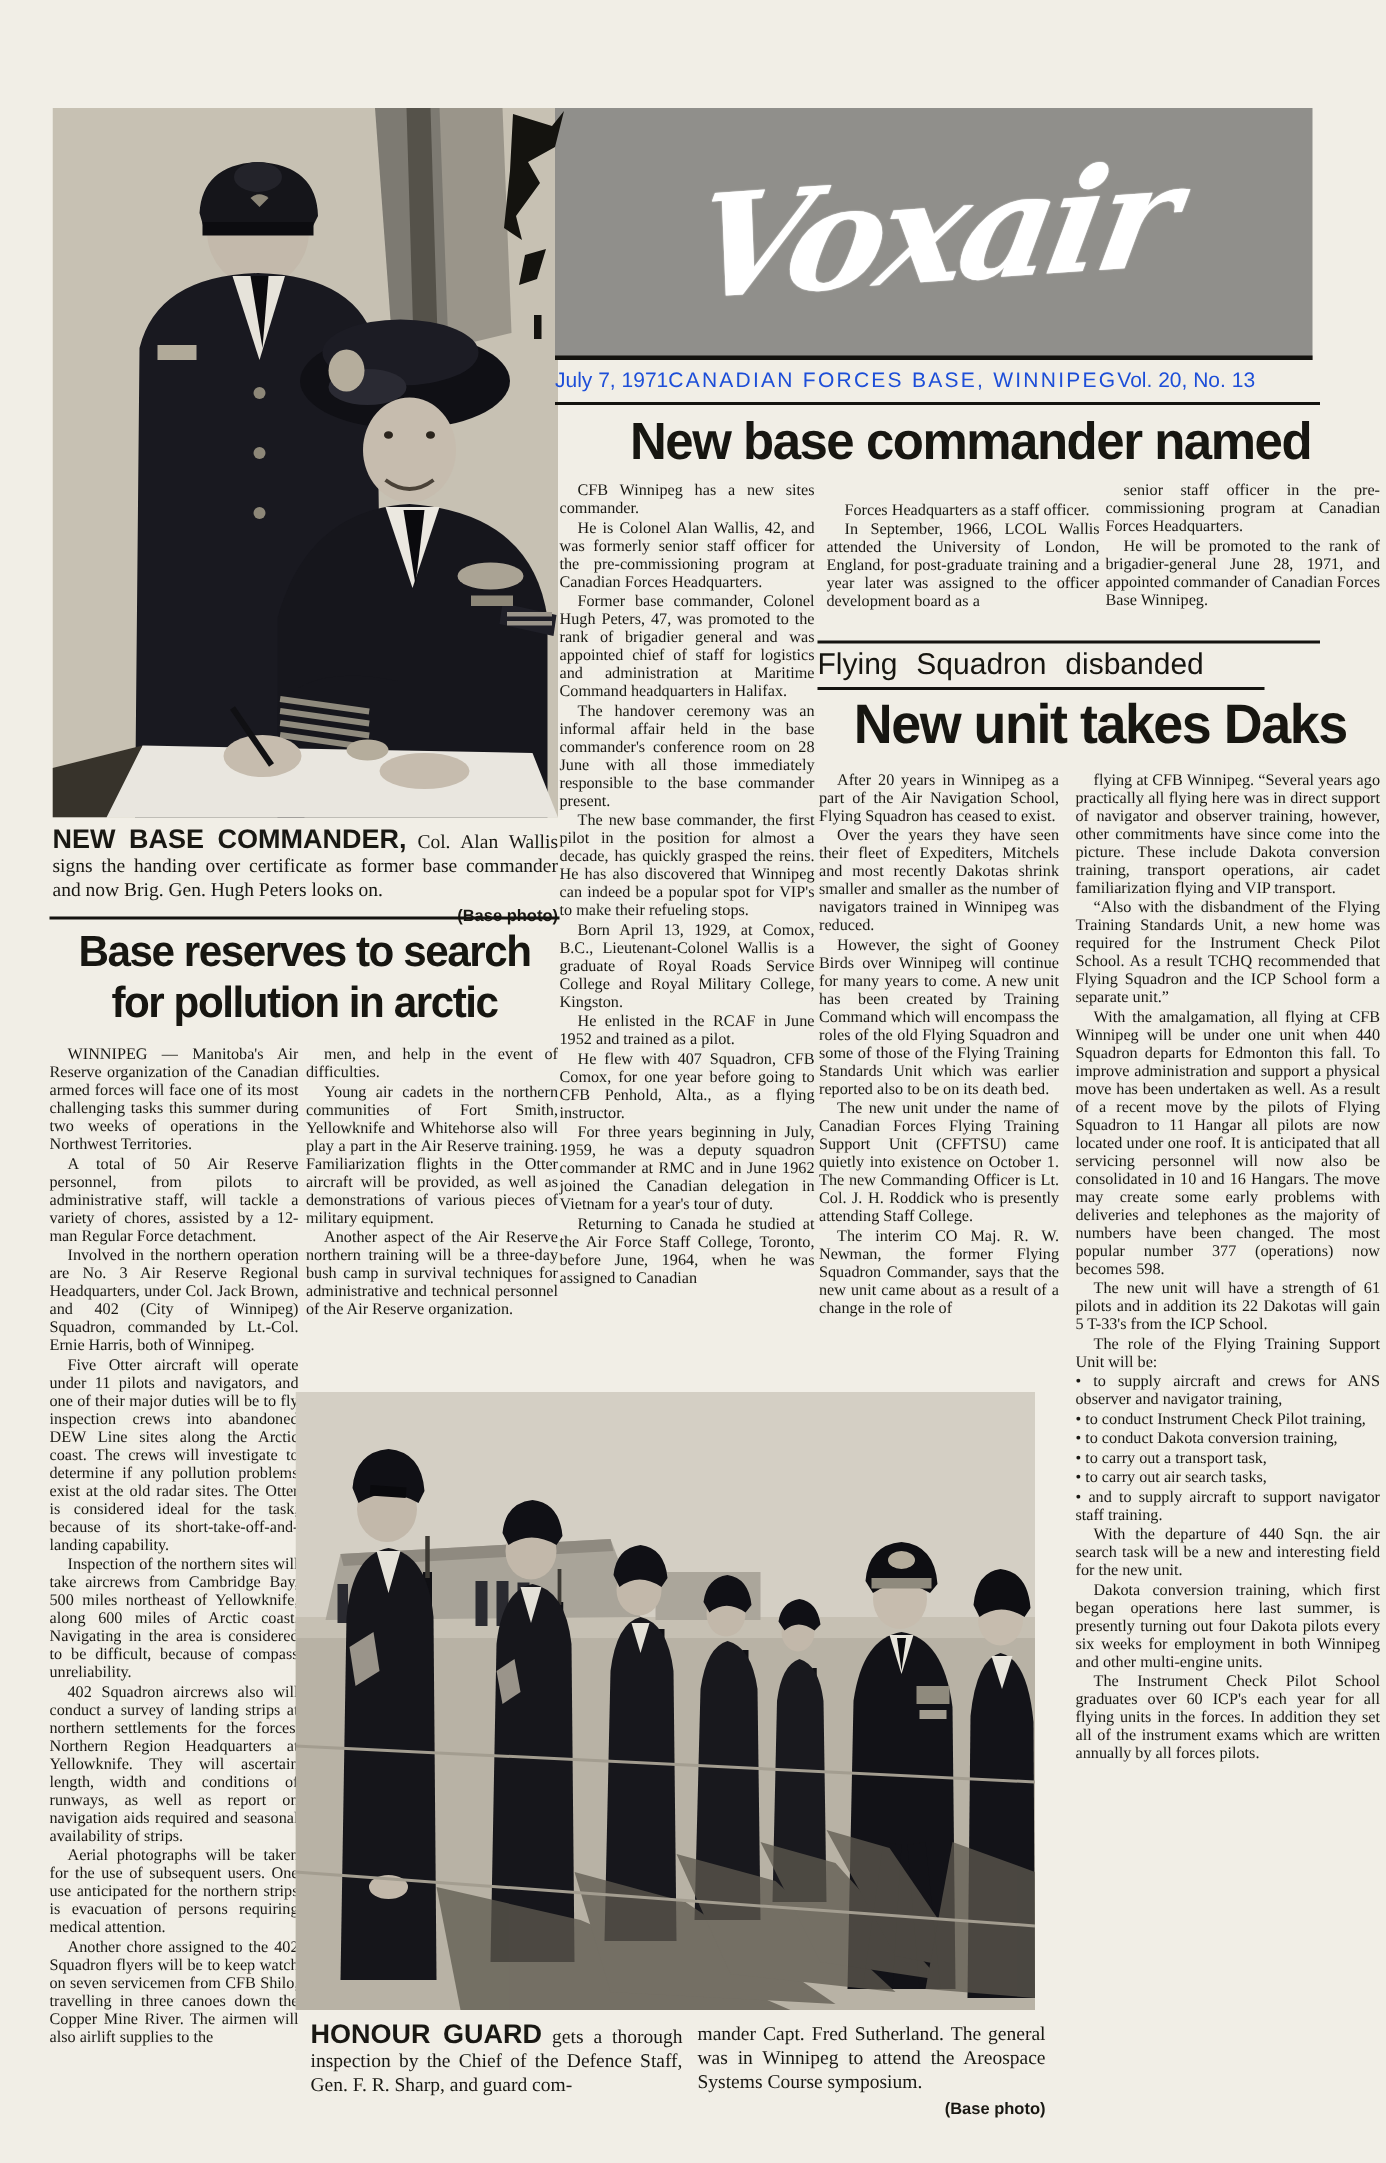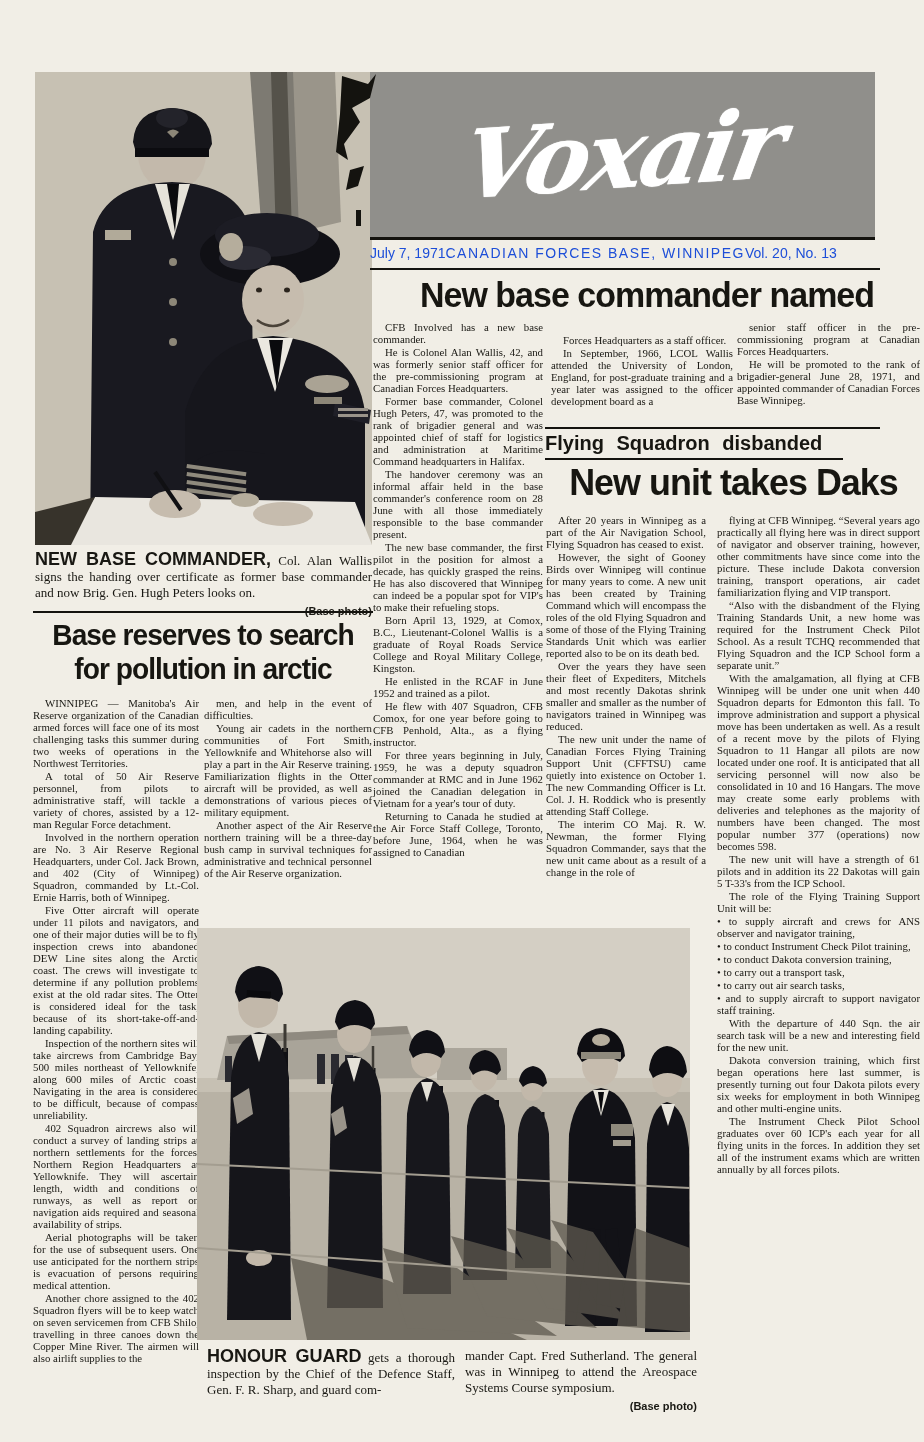--- a/index.html
+++ b/index.html
@@ -16,21 +16,21 @@
     font-size:96px; transform:skewX(-14deg) rotate(-4deg); line-height:1;
     letter-spacing:-4px; text-shadow:0 0 1px #fff;
   }
   .dateline { display:flex; align-items:baseline;
     font-family:"Liberation Sans", sans-serif; font-weight:normal; font-size:14px; color:#1d4ed8; }
   .dateline .ctr { letter-spacing:1.5px; }
   .rule { background:#14130f; }
   
   .headline { font-family:"Liberation Sans", sans-serif; font-weight:bold; color:#171611;
     text-align:center; letter-spacing:-1px; line-height:1.02; transform:scaleX(0.97); transform-origin:center; }
-  .kicker { font-family:"Liberation Sans", sans-serif; font-weight:bold; font-size:20px;
+  .kicker { font-family:"Liberation Sans", sans-serif; font-weight:normal; font-size:20px;
     color:#171611; word-spacing:7px; letter-spacing:0; }
   
   .col { font-size:10.8px; line-height:12px; text-align:justify; }
   .col p { margin:0 0 1px 0; text-indent:12px; }
   .col p.bullet { text-indent:0; }
   
   .caption { font-size:13px; line-height:16px; text-align:justify; }
   .cap-lead { font-family:"Liberation Sans", sans-serif; font-weight:bold; font-size:18px; }
   .credit { font-family:"Liberation Sans", sans-serif; font-weight:bold; font-size:11px; text-align:right; margin-top:2px; }
   svg { display:block; }
@@ -111,21 +111,21 @@
 
   <div class="abs dateline" style="left:370px; top:245px; width:505px;">
     <span>July 7, 1971</span>
     <span class="ctr">CANADIAN FORCES BASE, WINNIPEG</span>
     <span>Vol. 20, No. 13</span>
   </div>
   <div class="abs rule" style="left:370px; top:268px; width:510px; height:2px;"></div>
 
   <div class="abs headline" style="left:372px; top:277px; width:550px; font-size:35px;">New base commander named</div>
   <div class="abs col" style="left:373px; top:321px; width:170px; height:602px;">
-      <p>CFB Involved has a new base commander.</p>
+      <p>CFB Winnipeg has a new sites commander.</p>
       <p>He is Colonel Alan Wallis, 42, and was formerly senior staff officer for the pre-commissioning program at Canadian Forces Headquarters.</p>
       <p>Former base commander, Colonel Hugh Peters, 47, was promoted to the rank of brigadier general and was appointed chief of staff for logistics and administration at Maritime Command headquarters in Halifax.</p>
       <p>The handover ceremony was an informal affair held in the base commander's conference room on 28 June with all those immediately responsible to the base commander present.</p>
       <p>The new base commander, the first pilot in the position for almost a decade, has quickly grasped the reins. He has also discovered that Winnipeg can indeed be a popular spot for VIP's to make their refueling stops.</p>
       <p>Born April 13, 1929, at Comox, B.C., Lieutenant-Colonel Wallis is a graduate of Royal Roads Service College and Royal Military College, Kingston.</p>
       <p>He enlisted in the RCAF in June 1952 and trained as a pilot.</p>
       <p>He flew with 407 Squadron, CFB Comox, for one year before going to CFB Penhold, Alta., as a flying instructor.</p>
       <p>For three years beginning in July, 1959, he was a deputy squadron commander at RMC and in June 1962 joined the Canadian delegation in Vietnam for a year's tour of duty.</p>
       <p>Returning to Canada he studied at the Air Force Staff College, Toronto, before June, 1964, when he was assigned to Canadian</p>
     </div>
@@ -137,22 +137,22 @@
       <p>senior staff officer in the pre-commissioning program at Canadian Forces Headquarters.</p>
       <p>He will be promoted to the rank of brigadier-general June 28, 1971, and appointed commander of Canadian Forces Base Winnipeg.</p>
     </div>
 
   <div class="abs rule" style="left:545px; top:427px; width:335px; height:2px;"></div>
   <div class="abs kicker" style="left:545px; top:432px; width:340px;">Flying Squadron disbanded</div>
   <div class="abs rule" style="left:545px; top:458px; width:298px; height:2px;"></div>
   <div class="abs headline" style="left:545px; top:464px; width:377px; font-size:37px;">New unit takes Daks</div>
   <div class="abs col" style="left:546px; top:514px; width:160px; height:404px; overflow:hidden;">
       <p>After 20 years in Winnipeg as a part of the Air Navigation School, Flying Squadron has ceased to exist.</p>
+      <p>Over the years they have seen their fleet of Expediters, Mitchels and most recently Dakotas shrink smaller and smaller as the number of navigators trained in Winnipeg was reduced.</p>
       <p>However, the sight of Gooney Birds over Winnipeg will continue for many years to come. A new unit has been created by Training Command which will encompass the roles of the old Flying Squadron and some of those of the Flying Training Standards Unit which was earlier reported also to be on its death bed.</p>
-      <p>Over the years they have seen their fleet of Expediters, Mitchels and most recently Dakotas shrink smaller and smaller as the number of navigators trained in Winnipeg was reduced.</p>
       <p>The new unit under the name of Canadian Forces Flying Training Support Unit (CFFTSU) came quietly into existence on October 1. The new Commanding Officer is Lt. Col. J. H. Roddick who is presently attending Staff College.</p>
       <p>The interim CO Maj. R. W. Newman, the former Flying Squadron Commander, says that the new unit came about as a result of a change in the role of</p>
     </div>
   <div class="abs col" style="left:717px; top:514px; width:203px; height:866px; overflow:hidden;">
       <p>flying at CFB Winnipeg. “Several years ago practically all flying here was in direct support of navigator and observer training, however, other commitments have since come into the picture. These include Dakota conversion training, transport operations, air cadet familiarization flying and VIP transport.</p>
       <p>“Also with the disbandment of the Flying Training Standards Unit, a new home was required for the Instrument Check Pilot School. As a result TCHQ recommended that Flying Squadron and the ICP School form a separate unit.”</p>
       <p>With the amalgamation, all flying at CFB Winnipeg will be under one unit when 440 Squadron departs for Edmonton this fall. To improve administration and support a physical move has been undertaken as well. As a result of a recent move by the pilots of Flying Squadron to 11 Hangar all pilots are now located under one roof. It is anticipated that all servicing personnel will now also be consolidated in 10 and 16 Hangars. The move may create some early problems with deliveries and telephones as the majority of numbers have been changed. The most popular number 377 (operations) now becomes 598.</p>
       <p>The new unit will have a strength of 61 pilots and in addition its 22 Dakotas will gain 5 T-33's from the ICP School.</p>
       <p>The role of the Flying Training Support Unit will be:</p>
       <p class="bullet">• to supply aircraft and crews for ANS observer and navigator training,</p>

